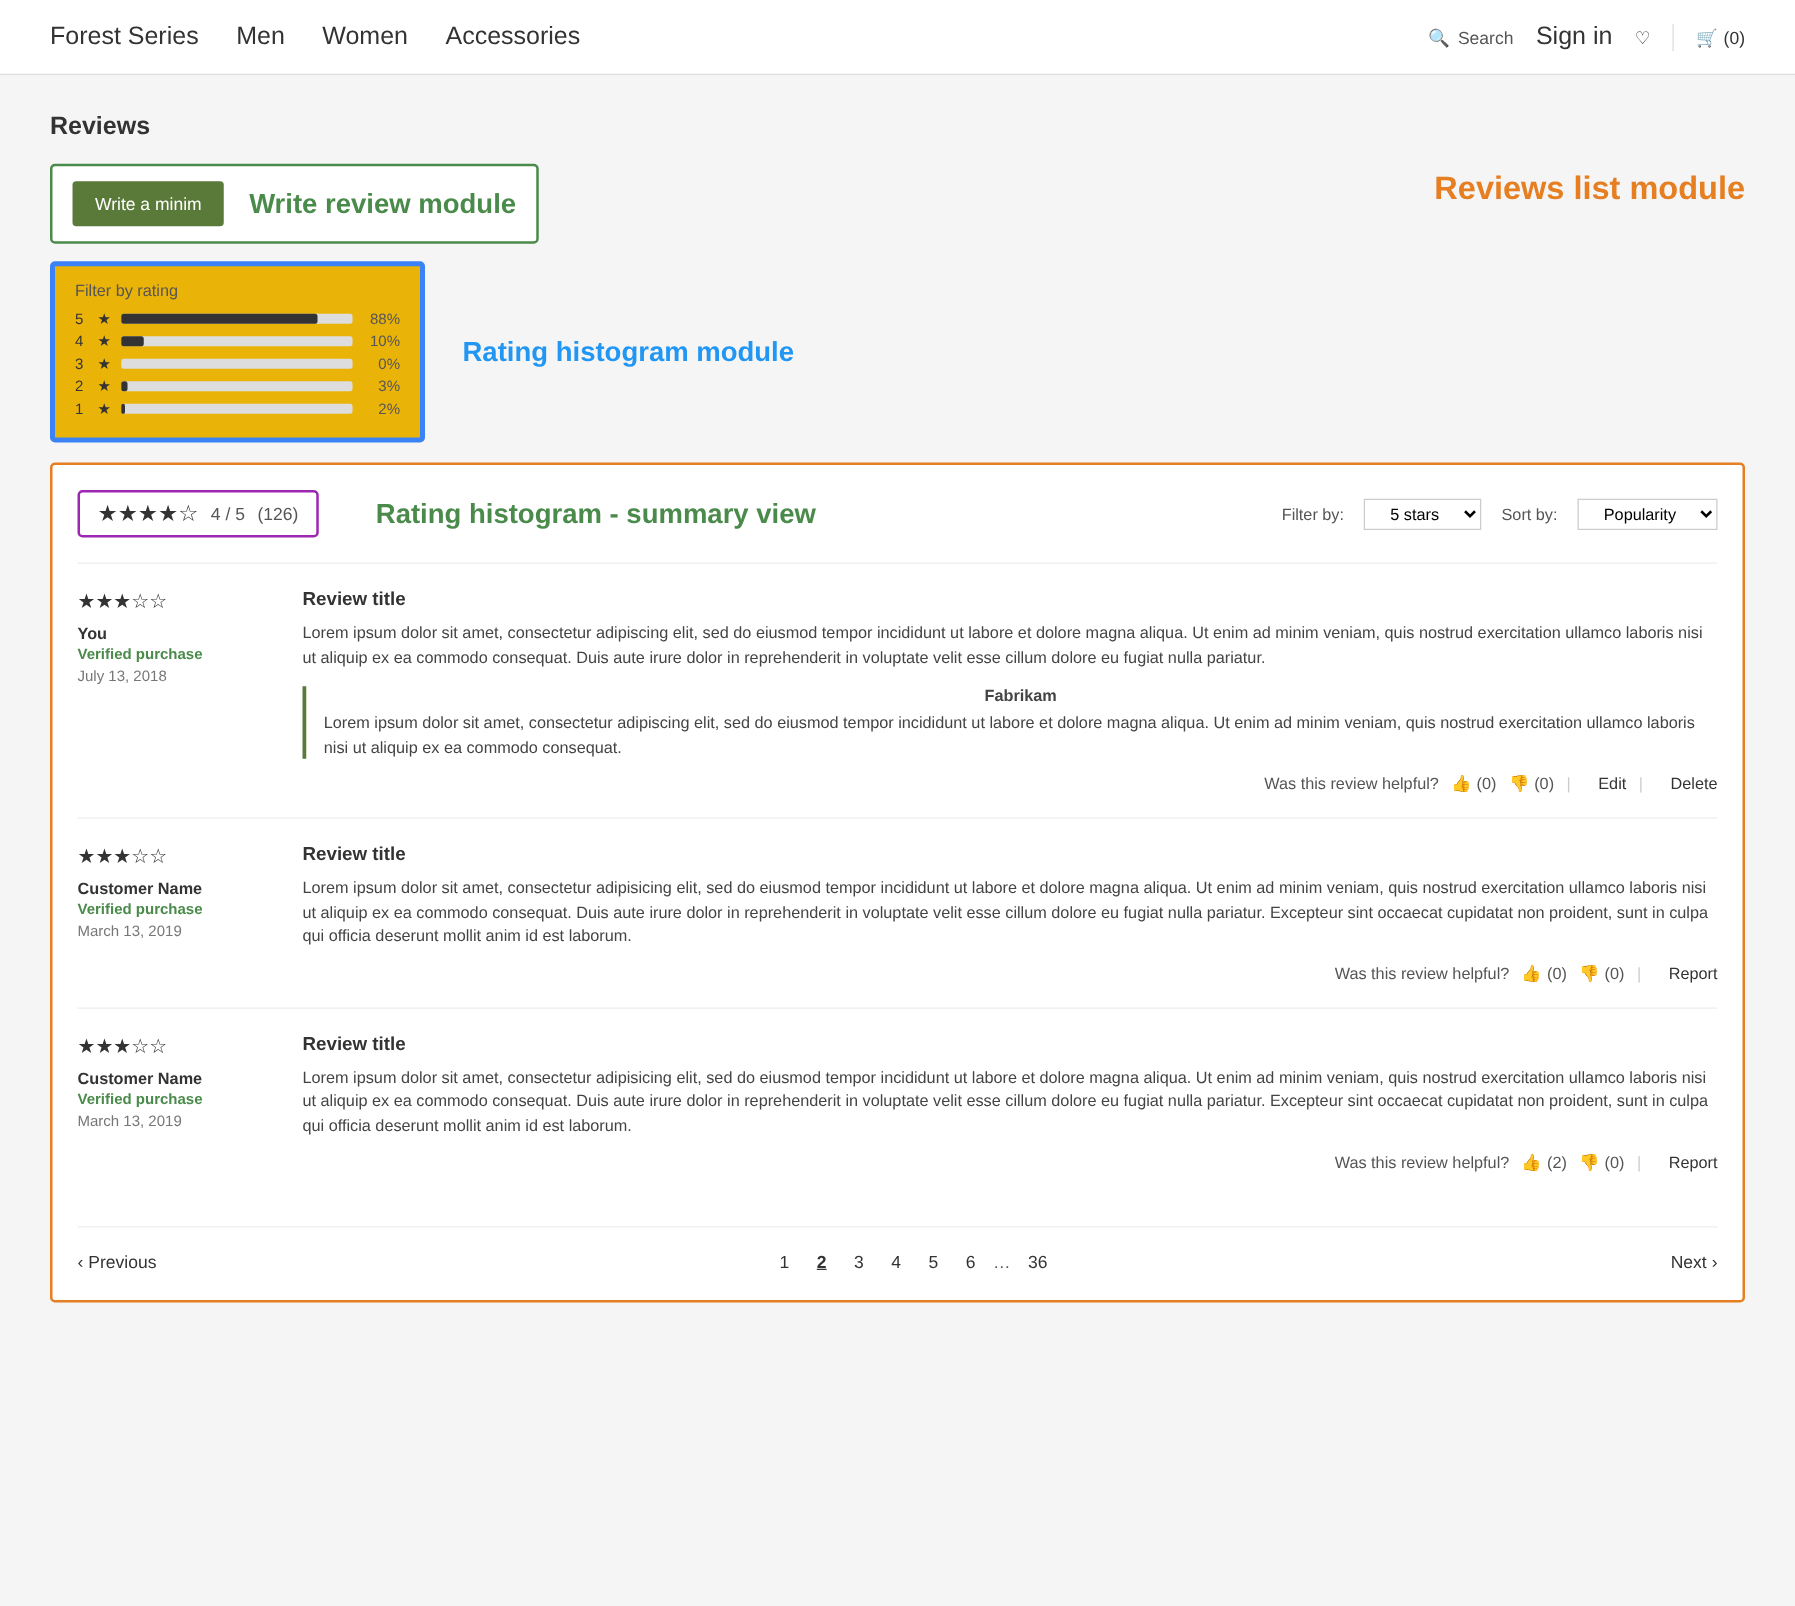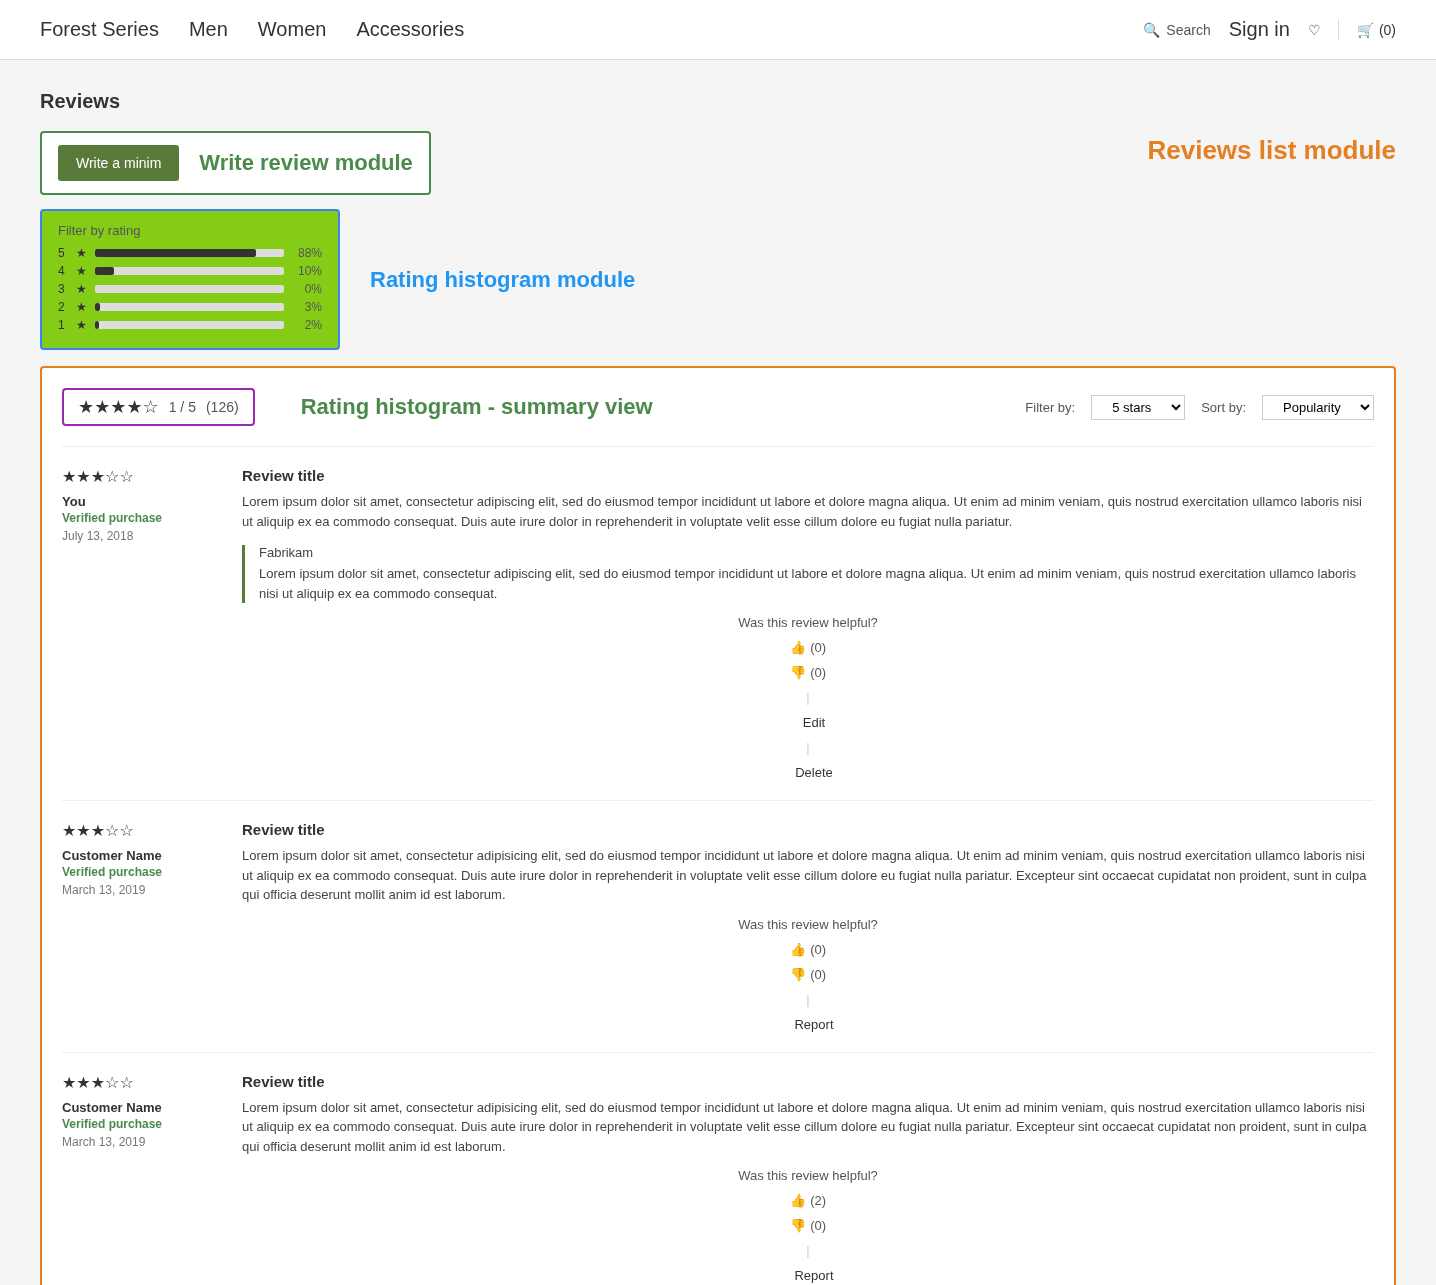--- a/index.html
+++ b/index.html
@@ -51,24 +51,24 @@
     }
     .write-review-label {
       margin-left: 20px;
       font-size: 22px;
       font-weight: bold;
       color: #4a8a4a;
     }
 
     
     .histogram-module {
-      border: 2px solid #3b82f6;
+      border: 4px solid #3b82f6;
       border-radius: 4px;
       padding: 12px 16px;
-      background: #84cc16;
+      background: #eab308;
       min-width: 300px;
     }
     .histogram-title { font-size: 13px; color: #555; margin-bottom: 8px; }
     .hist-row { display: flex; align-items: center; gap: 8px; margin-bottom: 4px; }
     .hist-num { width: 10px; font-size: 12px; color: #333; }
     .hist-star { color: #333; font-size: 12px; }
     .hist-bar-bg { flex: 1; height: 8px; background: #ddd; border-radius: 2px; }
     .hist-bar-fill { height: 100%; background: #333; border-radius: 2px; }
     .hist-pct { font-size: 12px; color: #555; width: 30px; text-align: right; }
     .histogram-module-label {
@@ -117,35 +117,35 @@
     
     .review-item { border-top: 1px solid #eee; padding: 20px 0; display: flex; gap: 20px; }
     .review-left { min-width: 160px; }
     .review-stars { font-size: 16px; color: #333; }
     .review-user { font-weight: bold; margin-top: 8px; font-size: 13px; }
     .review-verified { color: #4a8a4a; font-size: 12px; font-weight: bold; margin-top: 2px; }
     .review-date { color: #777; font-size: 12px; margin-top: 4px; }
     .review-right { flex: 1; }
     .review-title { font-weight: bold; font-size: 15px; margin-bottom: 8px; }
     .review-body { font-size: 13px; color: #444; line-height: 1.5; }
-    .review-actions { display: flex; align-items: center; justify-content: flex-end; gap: 10px; margin-top: 12px; font-size: 13px; color: #555; flex-direction: column; }
+    .review-actions { display: flex; align-items: center; justify-content: flex-end; gap: 10px; margin-top: 12px; font-size: 13px; color: #555; }
     .review-helpful { color: #555; }
     .review-action-btn { color: #333; cursor: pointer; text-decoration: none; font-size: 13px; margin-left: 12px; }
     .review-action-sep { color: #ccc; }
     .review-thumb { display: inline-flex; align-items: center; gap: 4px; }
 
     
     .fabrikam-reply {
       border-left: 3px solid #5a7a3a;
       margin-top: 14px;
       padding-left: 14px;
       font-size: 13px;
       color: #444;
     }
-    .fabrikam-name { font-weight: normal; margin-bottom: 4px; }
+    .fabrikam-name { font-weight: bold; margin-bottom: 4px; text-align: center; }
     .fabrikam-text { line-height: 1.5; }
 
     
     .pagination {
       display: flex;
       align-items: center;
       justify-content: space-between;
       margin-top: 24px;
       padding-top: 16px;
       border-top: 1px solid #eee;
@@ -255,21 +255,21 @@
     </div>
 
   </div>
 
   <div class="reviews-main-section">
 
     <div class="summary-bar">
       <div style="display:flex; align-items:center; gap:16px;">
         <div class="summary-rating-wrap">
           <span class="summary-stars">★★★★☆</span>
-          <span class="summary-score">1 / 5</span>
+          <span class="summary-score">4 / 5</span>
           <span class="summary-count">(126)</span>
         </div>
         <span class="summary-histogram-label">Rating histogram - summary view</span>
       </div>
       <div class="filter-sort">
         <span>Filter by:</span>
         <select>
           <option>5 stars</option>
           <option>4 stars</option>
           <option>3 stars</option>

